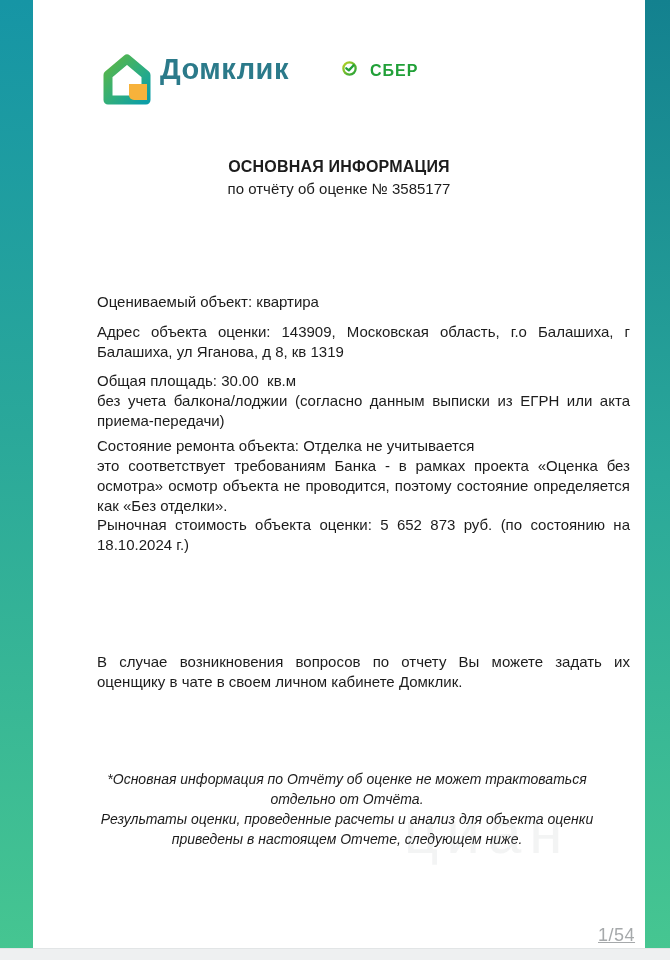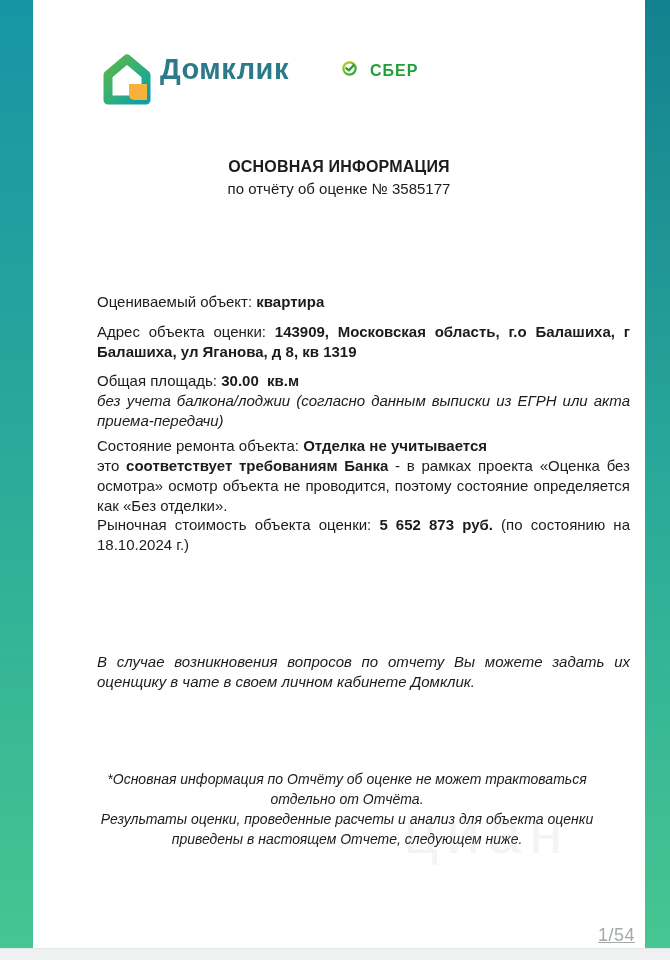--- a/index.html
+++ b/index.html
@@ -78,22 +78,22 @@
   .title-block .subtitle { font-size: 15px; }
   
   .para {
     position: absolute;
     left: 64px;
     width: 533px;
     font-size: 15px;
     line-height: 20px;
   }
   .just { text-align: justify; }
-  .it { font-style: italic; }
-  .b { font-weight: bold; margin-top: 16px; }
+  .it { }
+  .b { font-weight: normal; margin-top: 16px; }
   .p-object    { top: 292px; }
   .p-address   { top: 322px; }
   .p-area      { top: 371px; }
   .p-condition { top: 436px; }
   .p-market    { top: 515px; }
   .p-chatnote  { top: 652px; }
   .footnotes {
     position: absolute;
     left: 64px; top: 769px;
     width: 500px;

